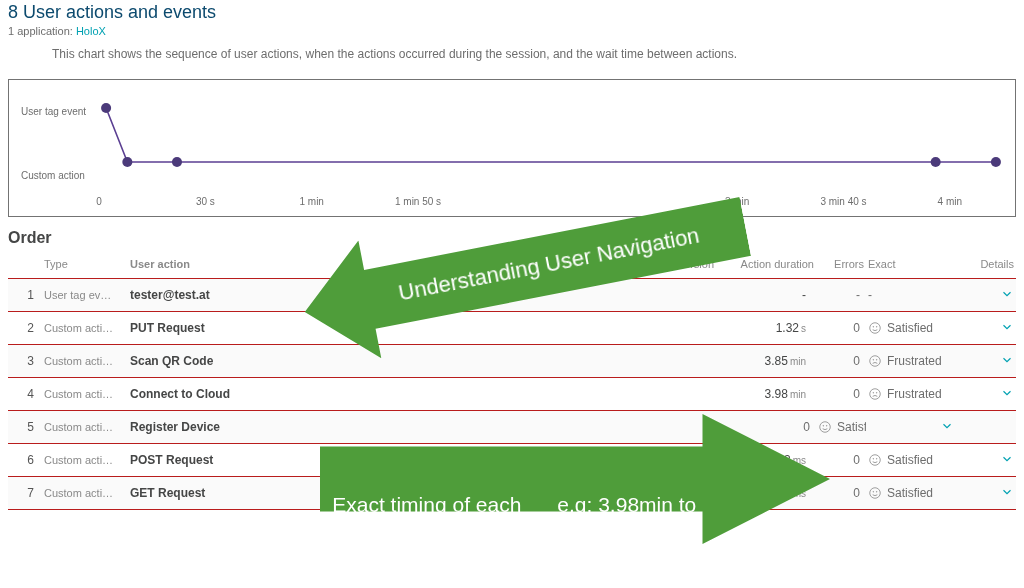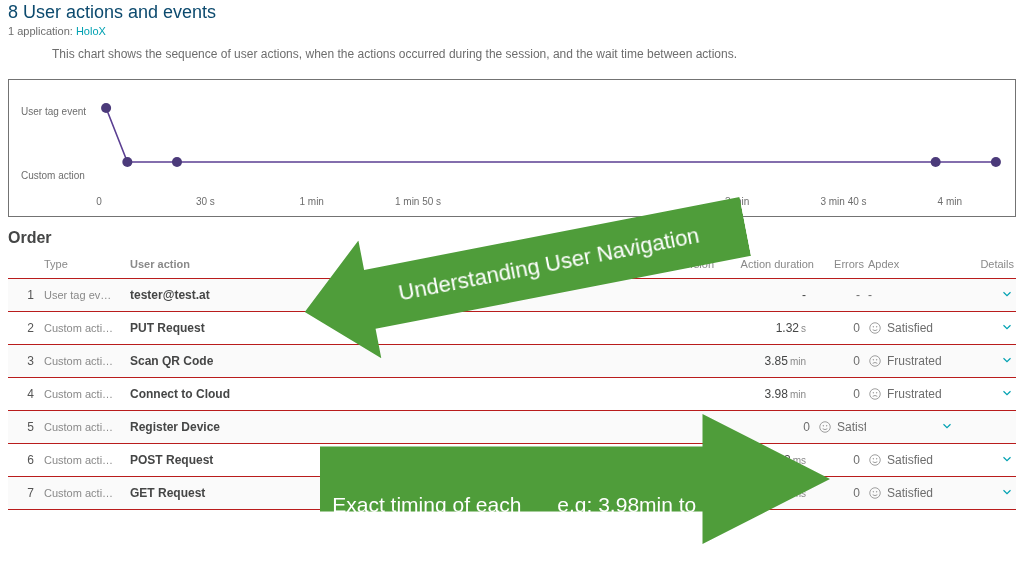--- a/index.html
+++ b/index.html
@@ -155,21 +155,21 @@
 
 <div class="table-wrap">
   <div class="order-label">Order</div>
   <div class="thead">
     <div class="th col-order"></div>
     <div class="th">Type</div>
     <div class="th col-action-h">User action</div>
     <div class="th" style="text-align:right">Conversion</div>
     <div class="th" style="text-align:right">Action duration</div>
     <div class="th" style="text-align:right">Errors</div>
-    <div class="th">Apdex</div>
+    <div class="th">Exact</div>
     <div class="th" style="text-align:right">Details</div>
   </div>
   <div id="tbody">
       <div class="trow">
         <div class="td col-order">1</div>
         <div class="td col-type">User tag ev…</div>
         <div class="td col-action">tester@test.at</div>
         <div class="td"></div>
         <div class="td col-dur"><span class="dur-num">-</span></div>
         <div class="td col-err">-</div>

